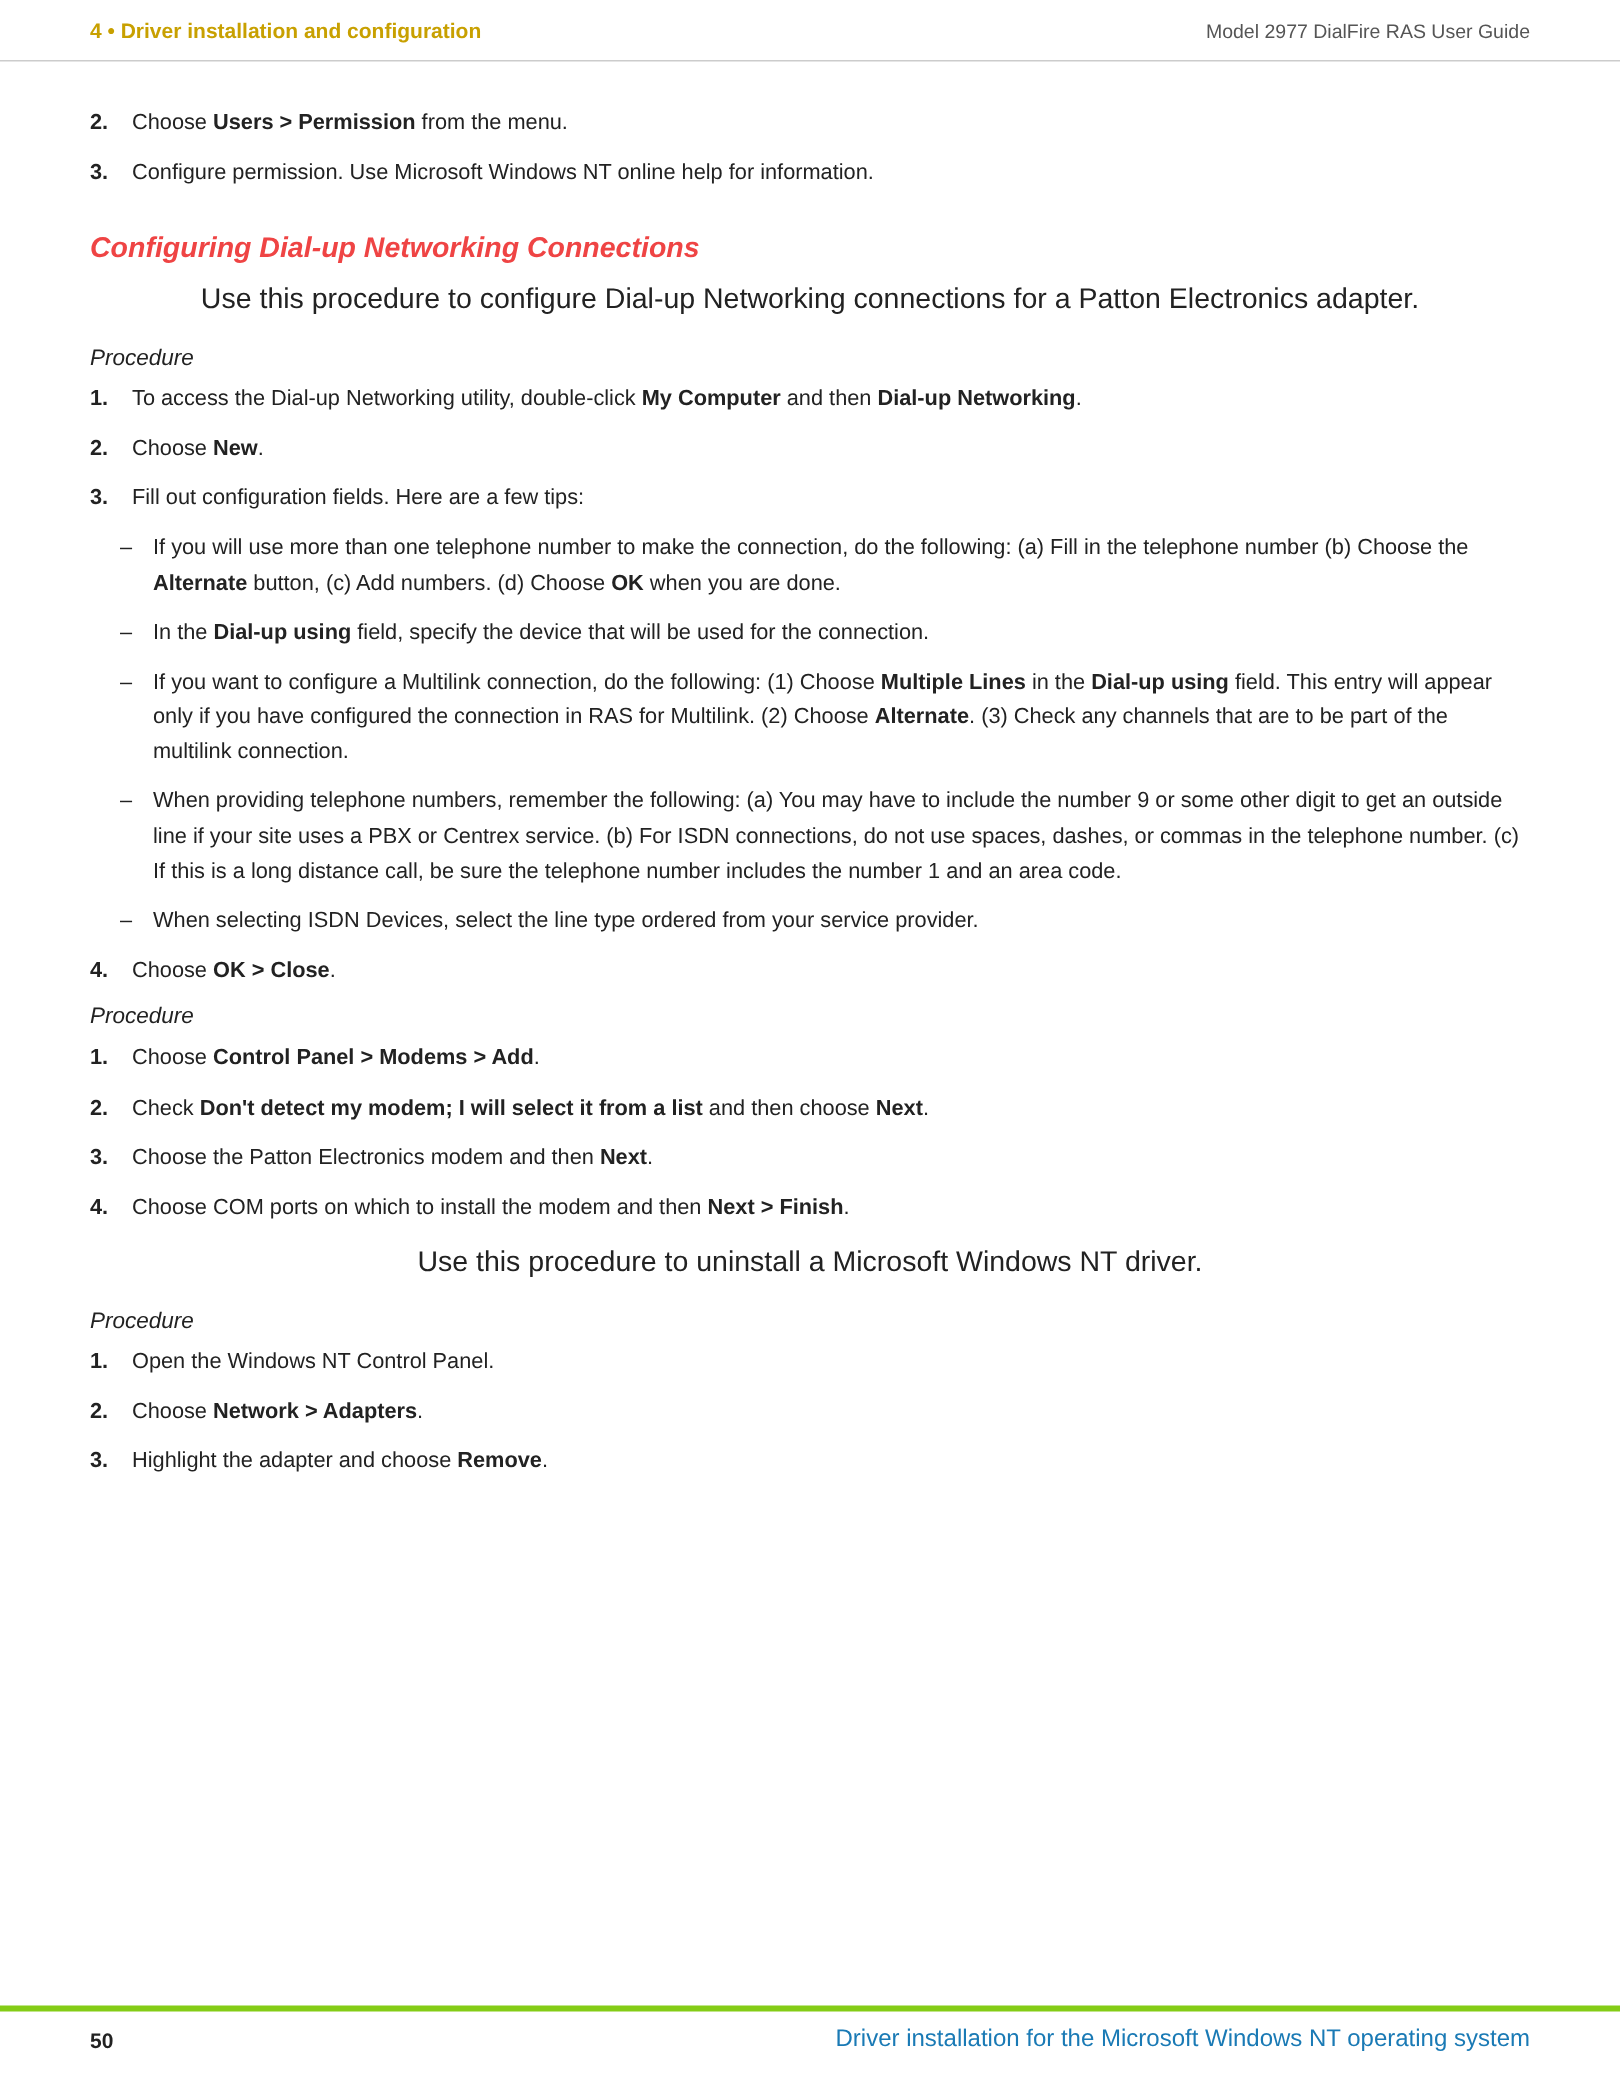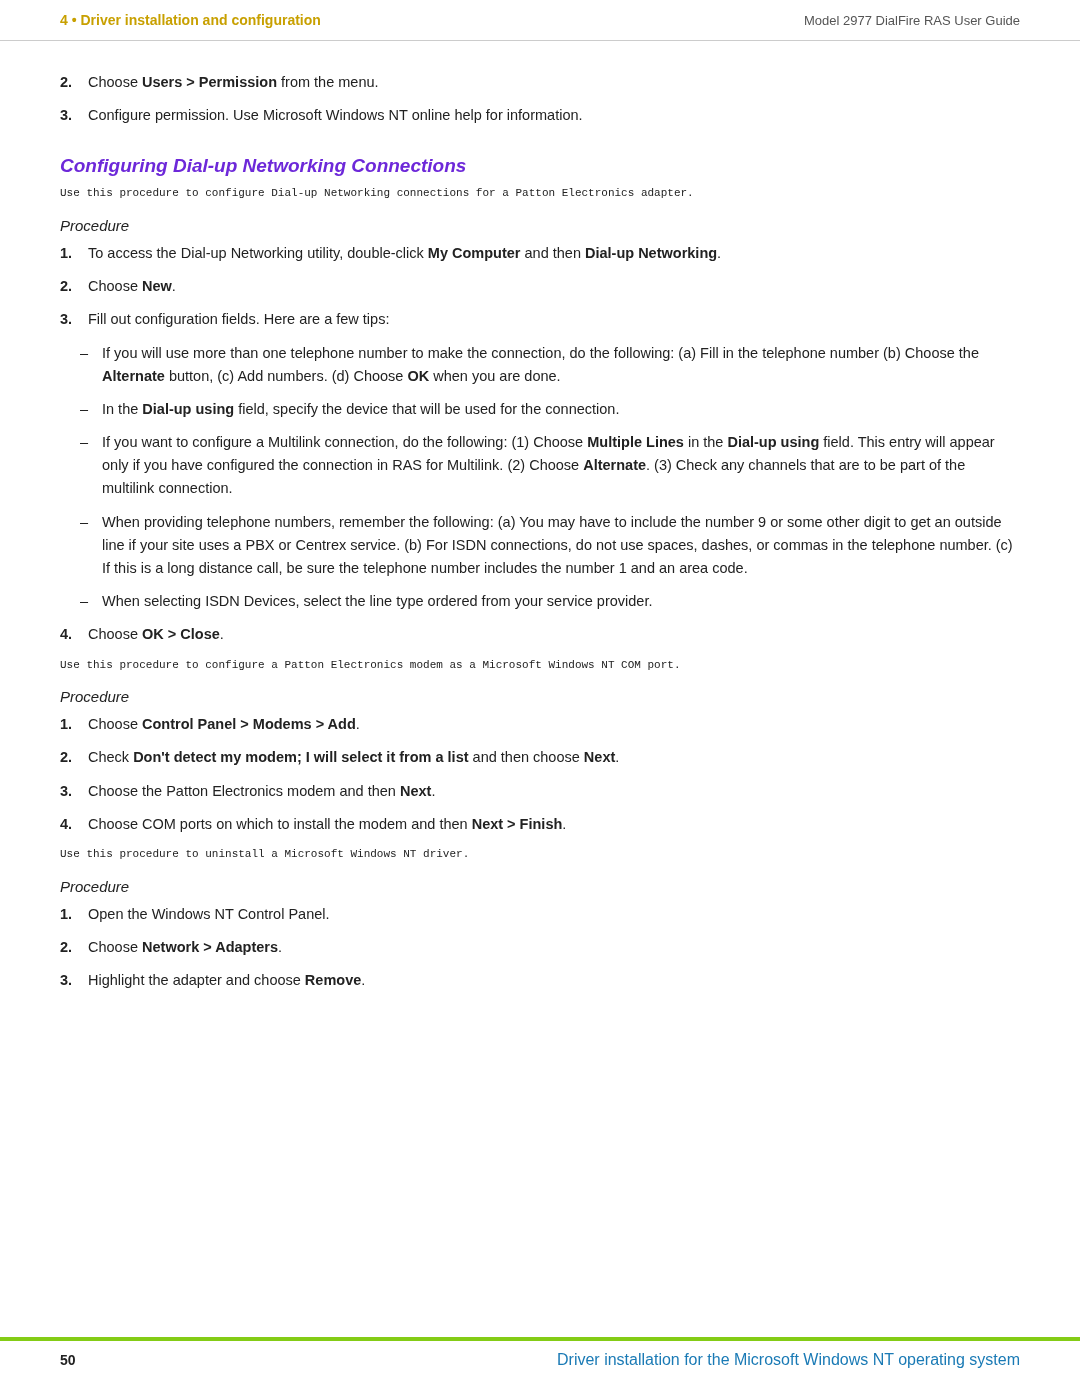--- a/index.html
+++ b/index.html
@@ -69,34 +69,35 @@
 
     .step-text {
       flex: 1;
       font-family: Arial, sans-serif;
       font-size: 14.5px;
       line-height: 1.6;
     }
 
     
     .section-heading {
-      color: #6d28d9;
+      color: #ef4444;
       font-style: italic;
       font-weight: bold;
       font-size: 19px;
       font-family: Arial, sans-serif;
       margin-top: 28px;
       margin-bottom: 8px;
     }
 
     .section-intro {
-      font-family: Liberation Mono, monospace;
-      font-size: 11px;
+      font-family: Liberation Sans, sans-serif;
+      font-size: 19px;
       line-height: 1.6;
       margin-bottom: 14px;
+      text-align: center;
     }
 
     .sub-heading {
       font-style: italic;
       font-size: 15px;
       font-family: Arial, sans-serif;
       font-weight: normal;
       margin-bottom: 8px;
       margin-top: 10px;
     }
@@ -224,21 +225,20 @@
         </div>
       </div>
 
       <div class="step-item" style="margin-top:6px;">
         <span class="step-num">4.</span>
         <span class="step-text">Choose <strong>OK &gt; Close</strong>.</span>
       </div>
     </div>
 
     <div>
-      <p class="section-intro">Use this procedure to configure a Patton Electronics modem as a Microsoft Windows NT COM port.</p>
       <div class="sub-heading">Procedure</div>
 
       <div class="steps-list">
         <div class="step-item">
           <span class="step-num">1.</span>
           <span class="step-text">Choose <strong>Control Panel &gt; Modems &gt; Add</strong>.</span>
         </div>
         <div class="step-item">
           <span class="step-num">2.</span>
           <span class="step-text">Check <strong>Don't detect my modem; I will select it from a list</strong> and then choose <strong>Next</strong>.</span>

